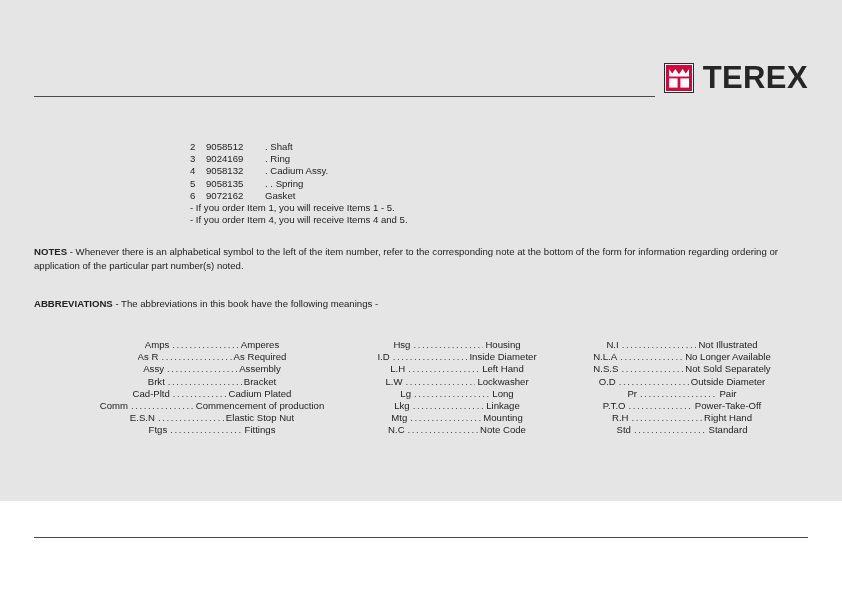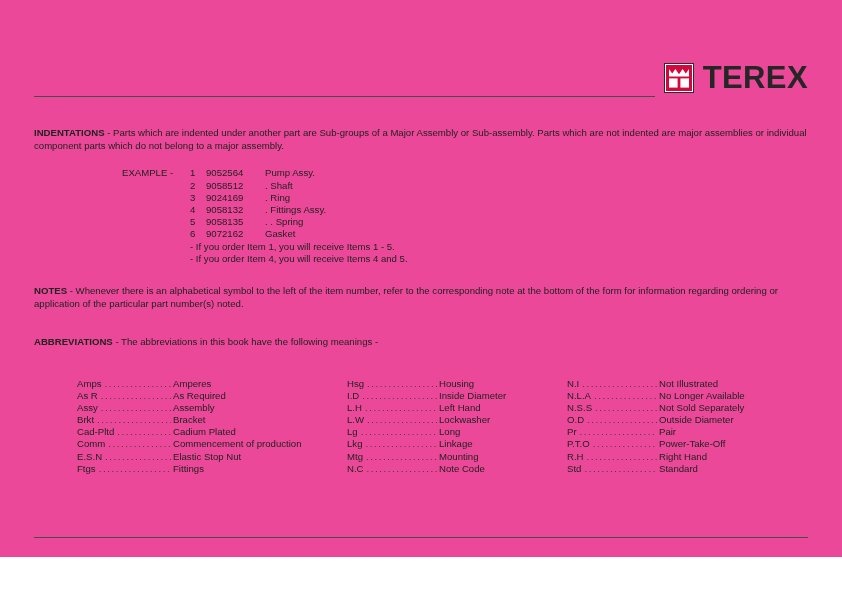--- a/index.html
+++ b/index.html
@@ -12,22 +12,22 @@
     height: 595px;
     position: relative;
     font-family: "Liberation Sans", sans-serif;
     color: #1a1a1a;
     overflow: hidden;
   }
   .page {
     position: absolute;
     left: 0; top: 0;
     width: 842px;
-    height: 557px;
-    background: #ec4899;
+    height: 501px;
+    background: #e5e5e5;
   }
 
   
   .header {
     position: absolute;
     left: 0; top: 0;
     width: 842px;
     height: 110px;
   }
   .brand {
@@ -146,20 +146,21 @@
     color: #222222;
   }
   .abbr-col.c1 { width: 270px; }
   .abbr-col.c2 { width: 220px; }
   .abbr-col.c3 { width: 230px; }
   .abbr-row {
     display: flex;
     align-items: baseline;
     height: 12.2px;
     white-space: nowrap;
+    justify-content: center;
   }
   .abbr-term {
     flex: 0 0 auto;
   }
   .abbr-dots {
     flex: 1 1 auto;
     overflow: hidden;
     white-space: nowrap;
     letter-spacing: 1.6px;
     margin: 0 2px 0 3px;
@@ -200,46 +201,39 @@
         </svg>
       </span>
       <span class="brand-word">TEREX</span>
     </div>
 
     <div class="rule-top"></div>
   </div>
 
   <div class="content">
 
-    <p class="para"><b>INDENTATIONS</b><span> - Parts which are indented under another part are Sub-groups of a Major Assembly or Sub-assembly. Parts which are not indented are major assemblies or individual component parts which do not belong to a major assembly.</span></p>
 
     <div class="example">
-      <div class="example-row">
-        <span class="ex-label">EXAMPLE -</span>
-        <span class="ex-item">1</span>
-        <span class="ex-part">9052564</span>
-        <span class="ex-desc">Pump Assy.</span>
-      </div>
       <div class="example-row">
         <span class="ex-label"></span>
         <span class="ex-item">2</span>
         <span class="ex-part">9058512</span>
         <span class="ex-desc">. Shaft</span>
       </div>
       <div class="example-row">
         <span class="ex-label"></span>
         <span class="ex-item">3</span>
         <span class="ex-part">9024169</span>
         <span class="ex-desc">. Ring</span>
       </div>
       <div class="example-row">
         <span class="ex-label"></span>
         <span class="ex-item">4</span>
         <span class="ex-part">9058132</span>
-        <span class="ex-desc">. Fittings Assy.</span>
+        <span class="ex-desc">. Cadium Assy.</span>
       </div>
       <div class="example-row">
         <span class="ex-label"></span>
         <span class="ex-item">5</span>
         <span class="ex-part">9058135</span>
         <span class="ex-desc">. . Spring</span>
       </div>
       <div class="example-row">
         <span class="ex-label"></span>
         <span class="ex-item">6</span>

